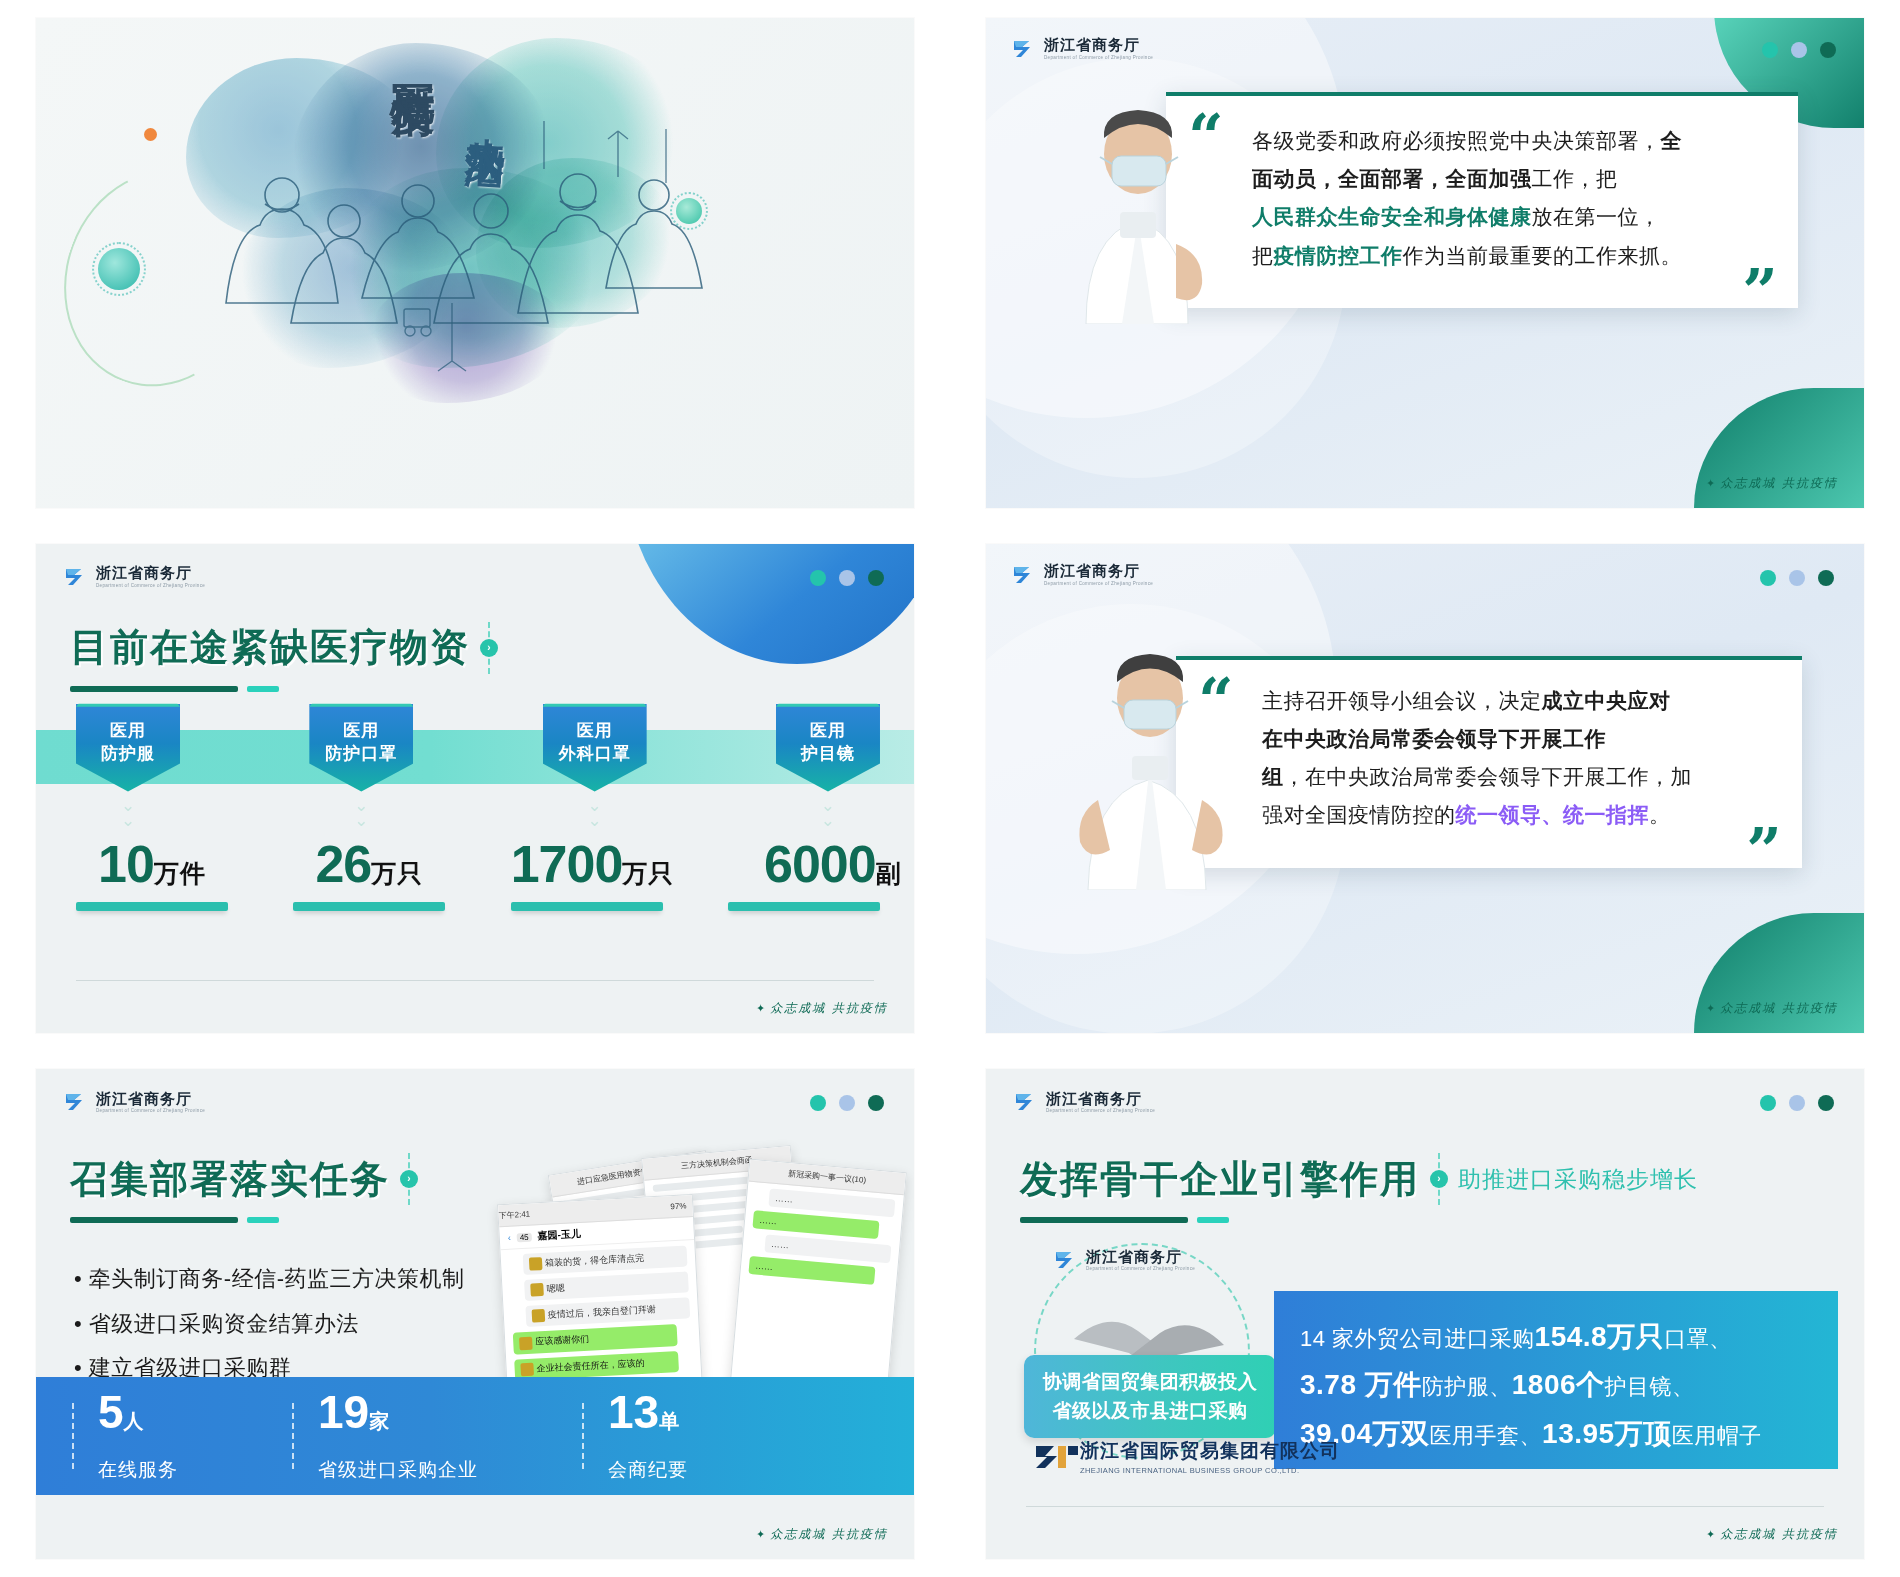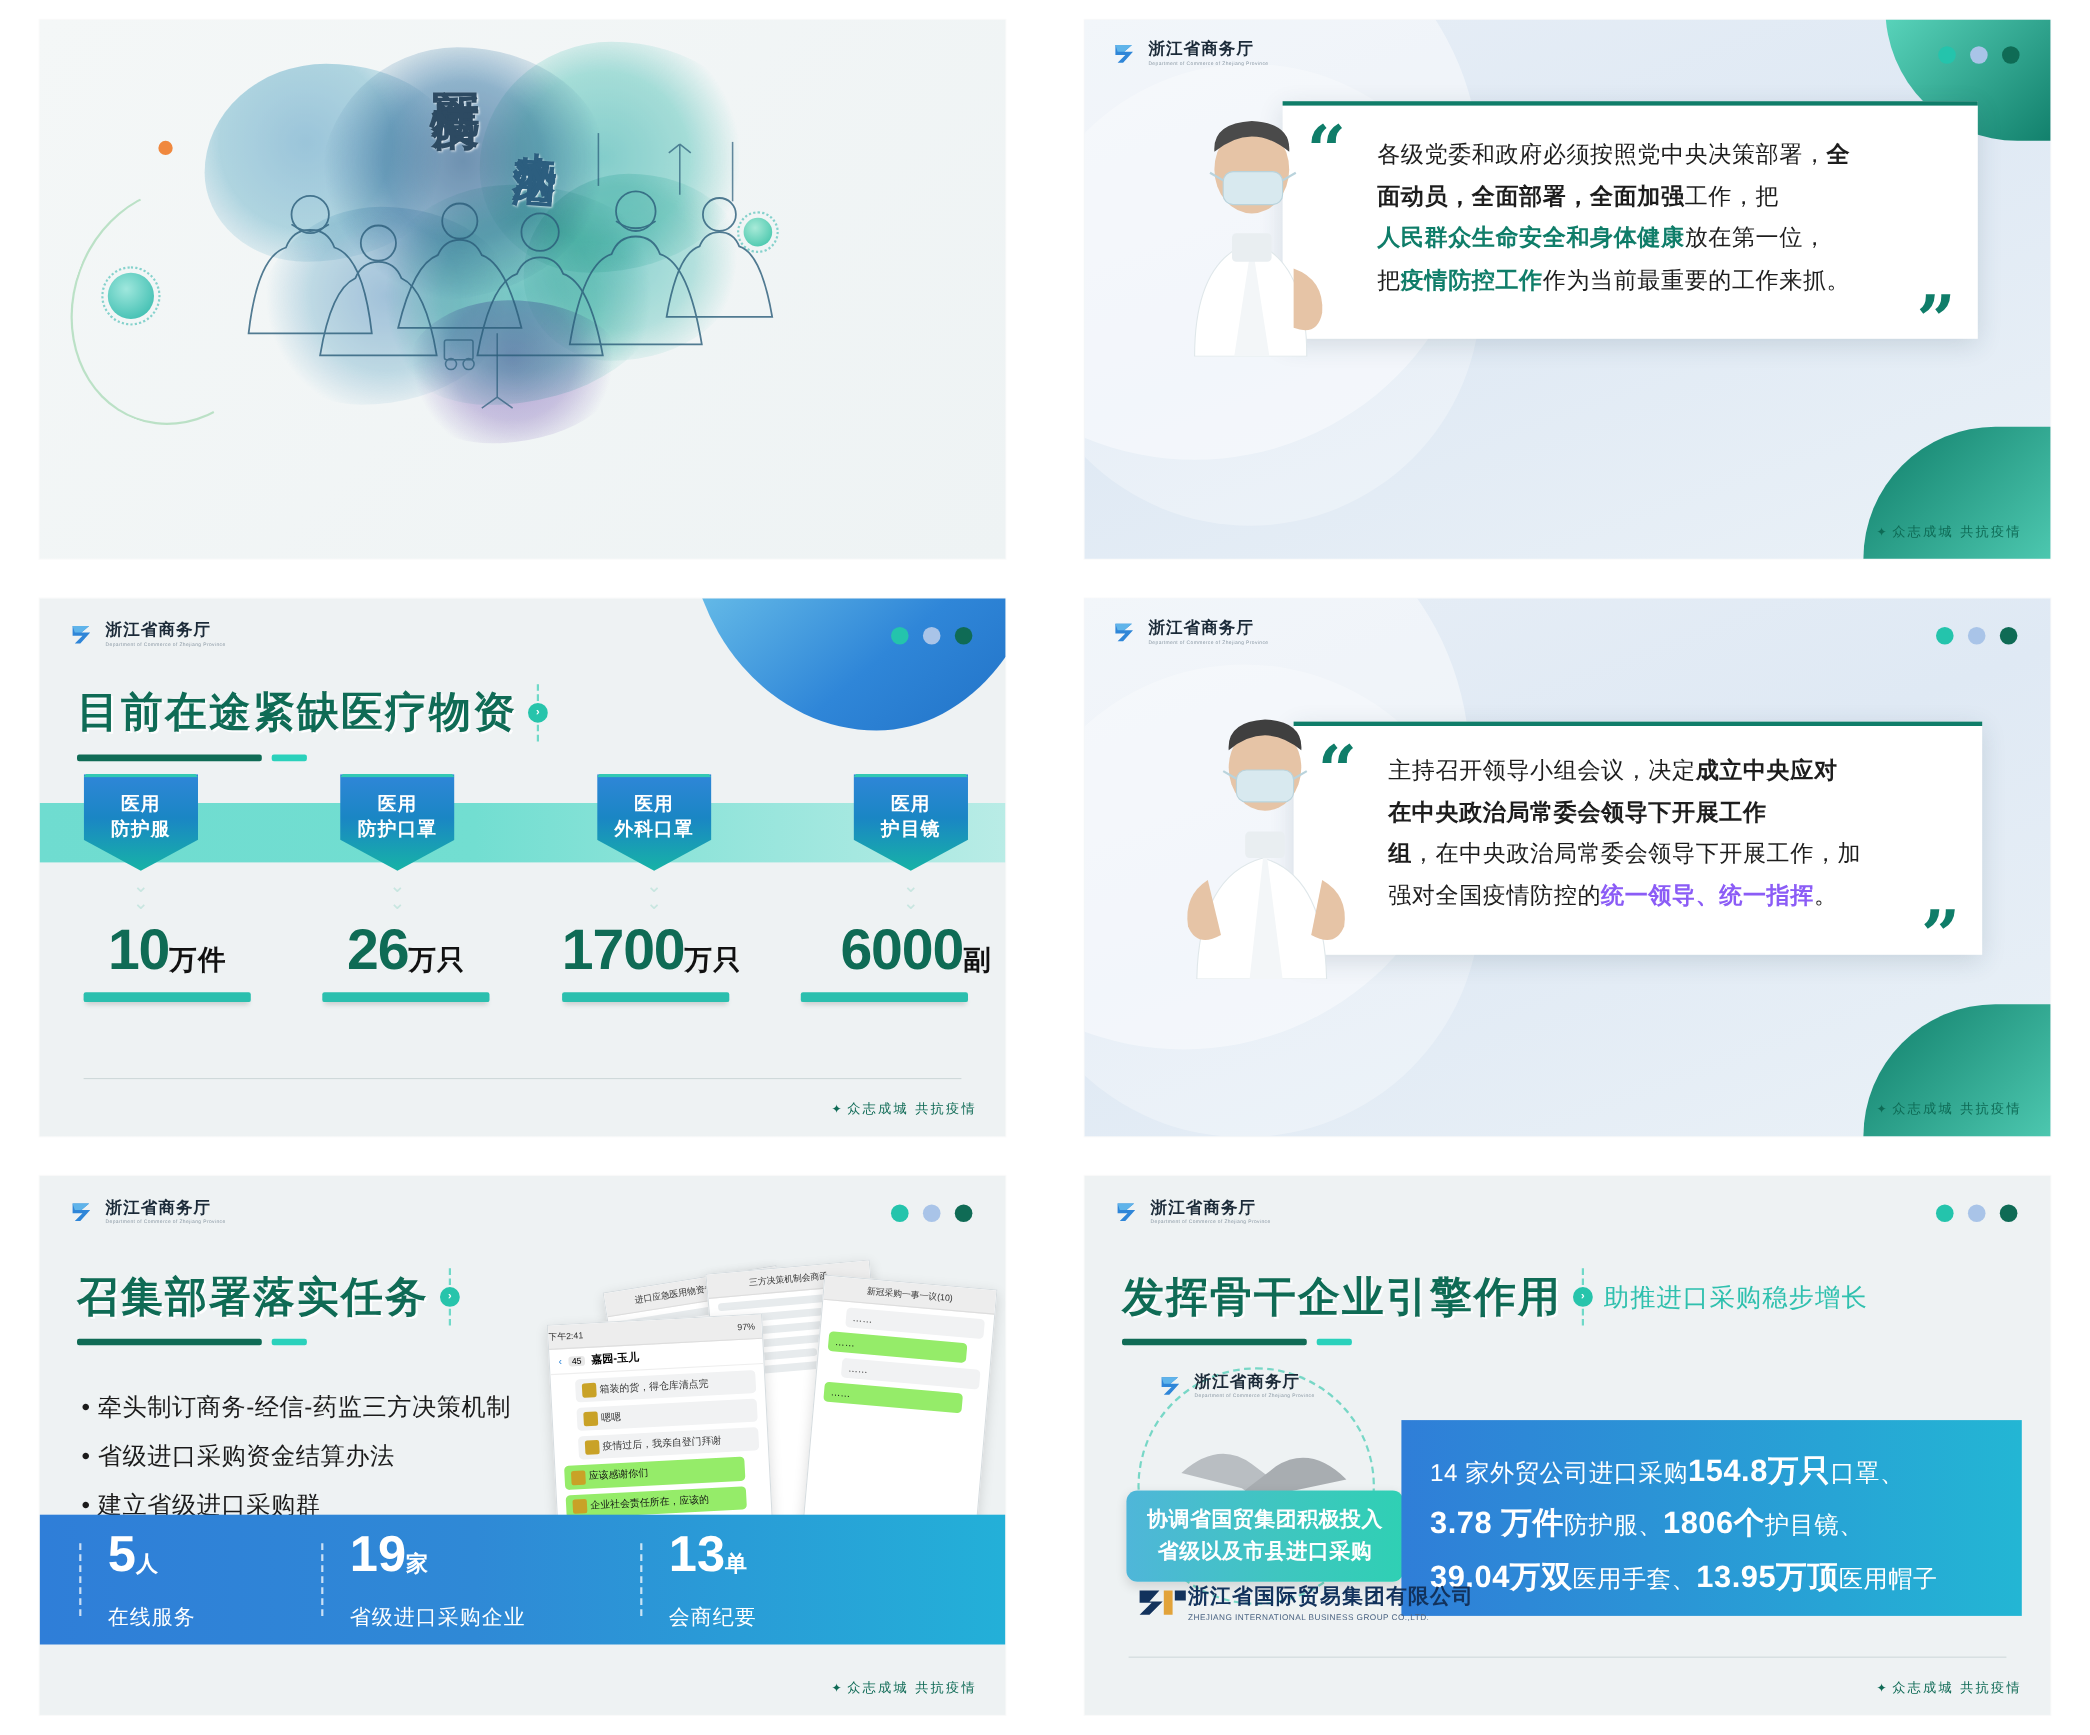--- a/index.html
+++ b/index.html
@@ -36,21 +36,21 @@
 
   
   .dots { position: absolute; display: flex; gap: 13px; z-index: 30; }
   .dots i { width: 16px; height: 16px; border-radius: 50%; display: block; }
 
   
   .slogan { position: absolute; right: 26px; bottom: 16px; z-index: 30;
             display: flex; align-items: center; gap: 5px; }
   .slogan .sg-ic { font-size: 11px; color: #0e6a55; }
   .slogan .sg-t { font-size: 12px; color: #0e6a55; letter-spacing: 2px;
-                  font-family: "DejaVu Serif","Liberation Serif",serif; }
+                  font-family: "DejaVu Serif","Liberation Serif",serif; font-style: italic; }
 
   
   .title-row { display: flex; align-items: center; gap: 18px; }
   .big-title {
     font-size: 38px; font-weight: 700; color: #0f6b55; letter-spacing: 2px;
     text-shadow: 2px 2px 0 rgba(255,255,255,.85);
     white-space: nowrap;
   }
   .sep-dash { width: 1px; height: 52px; border-left: 2px dashed #6fd9c8; }
   .chev {

